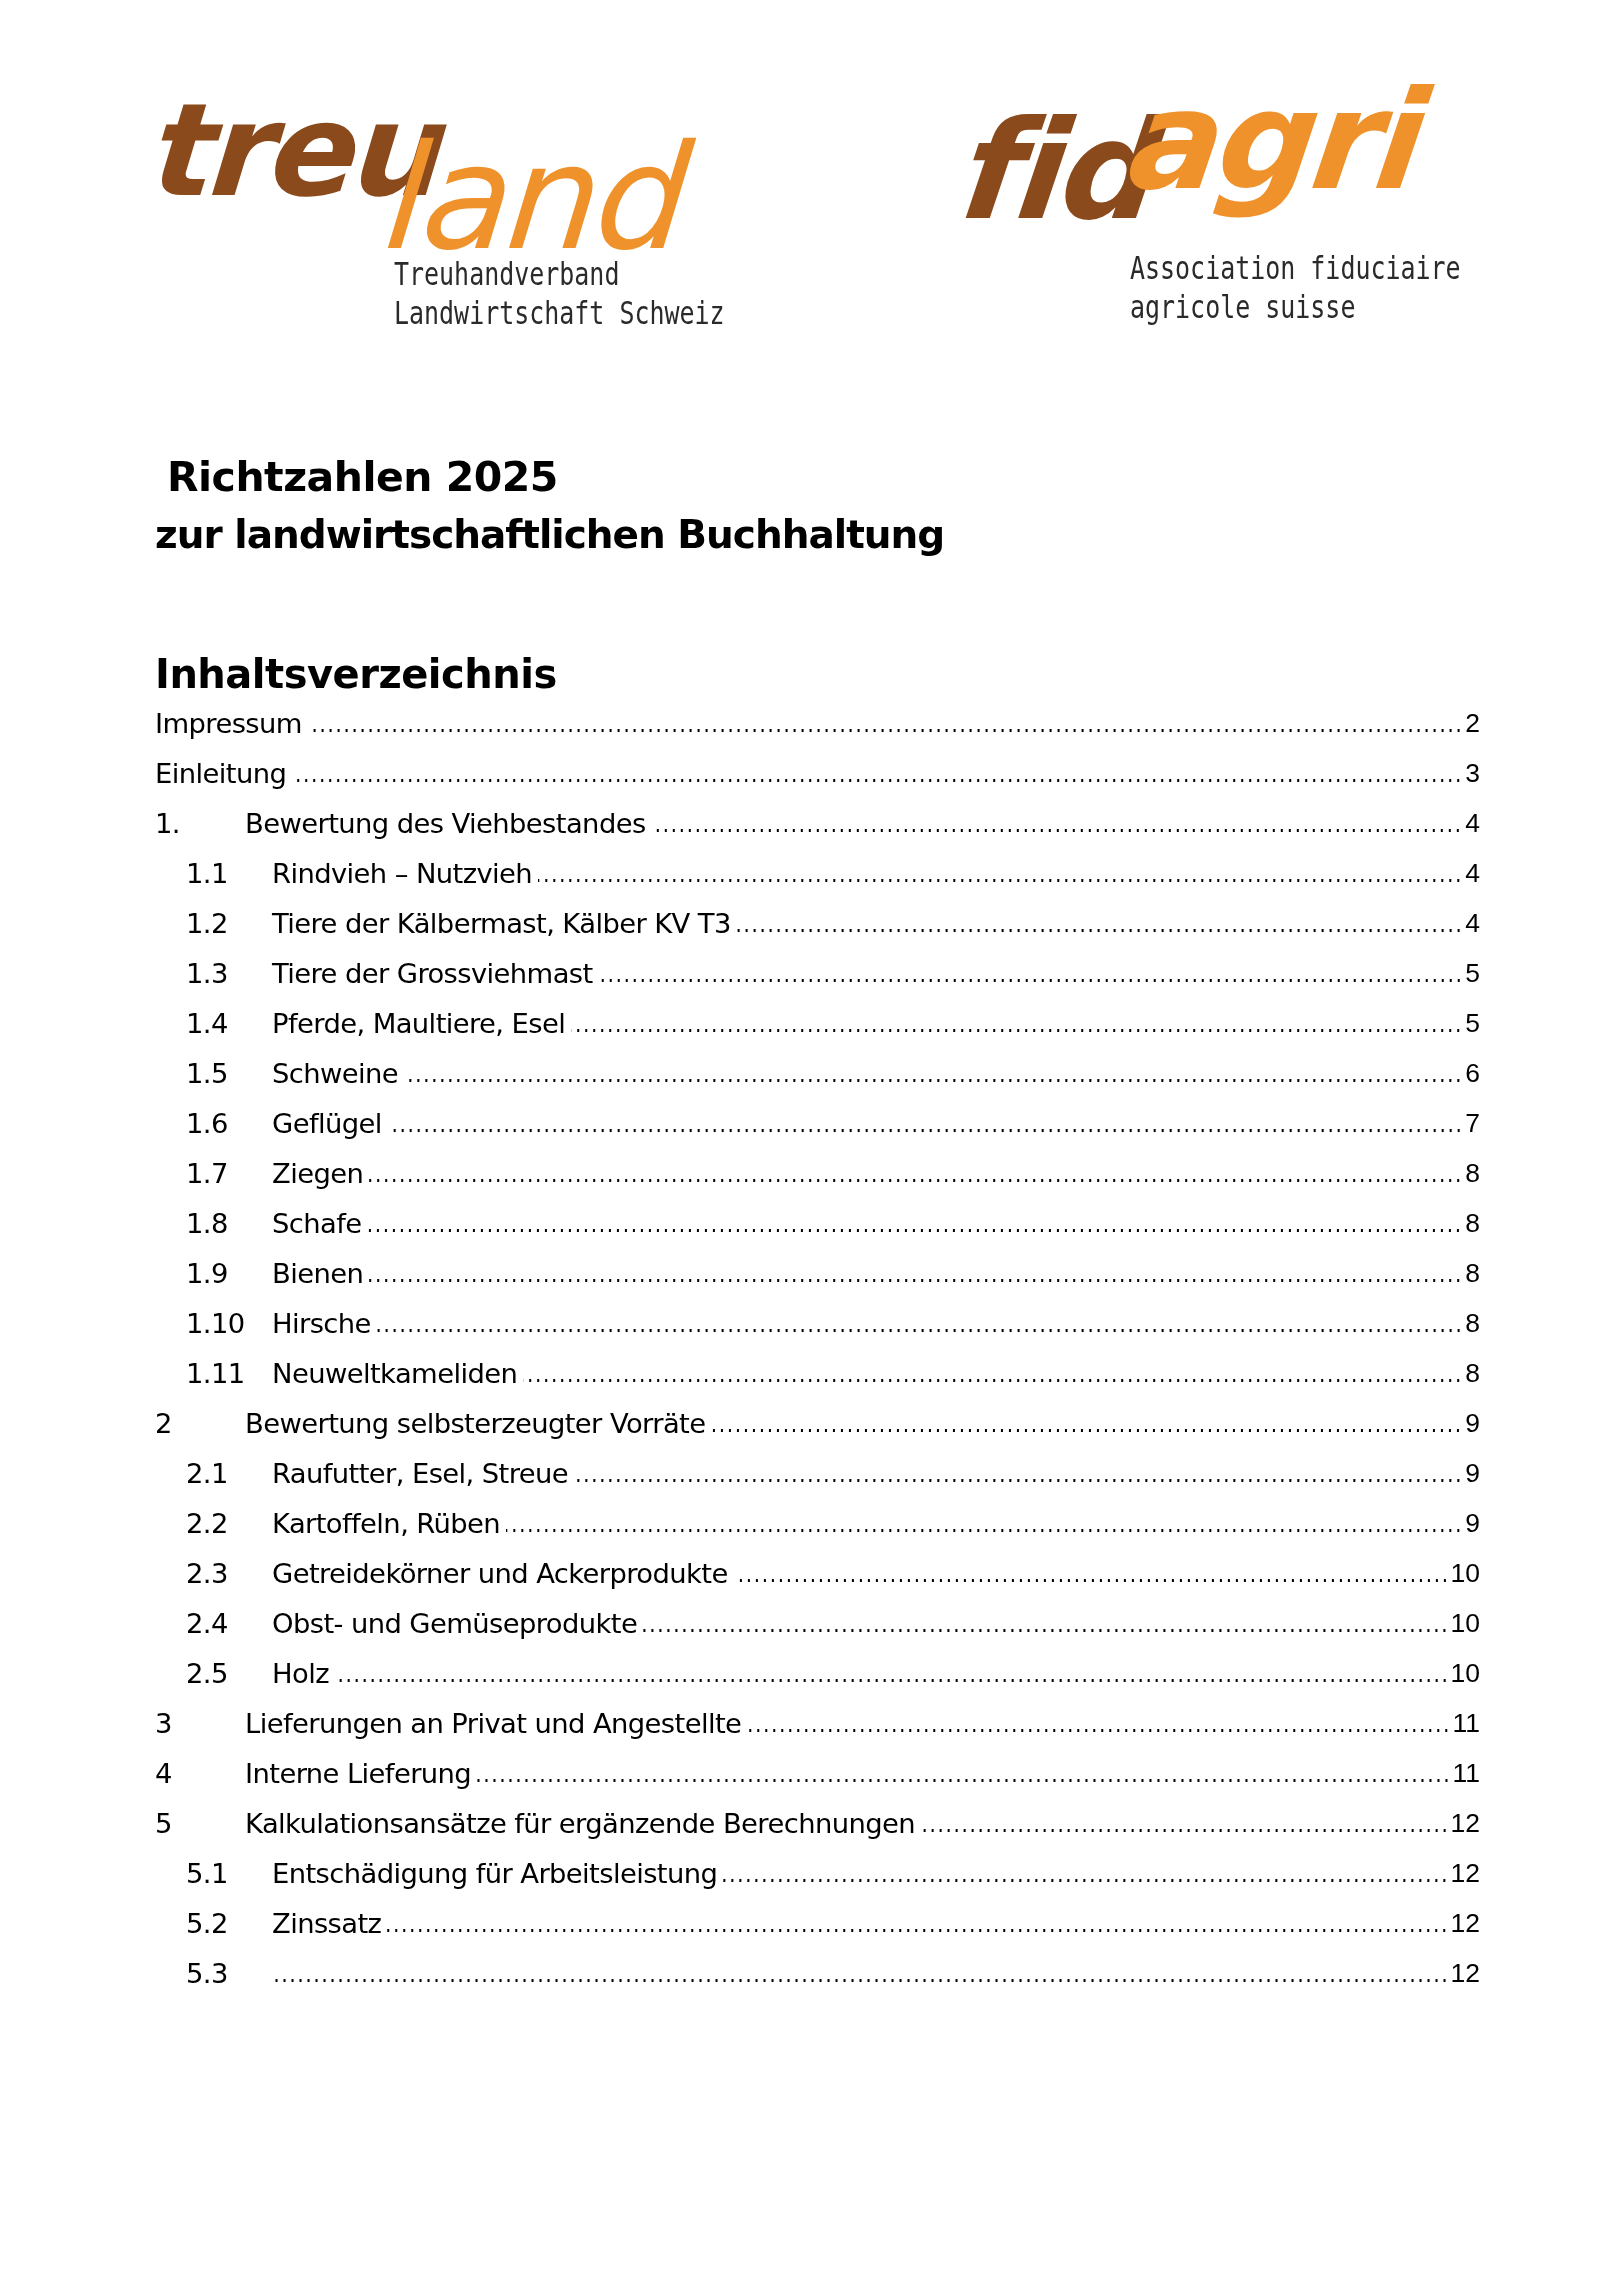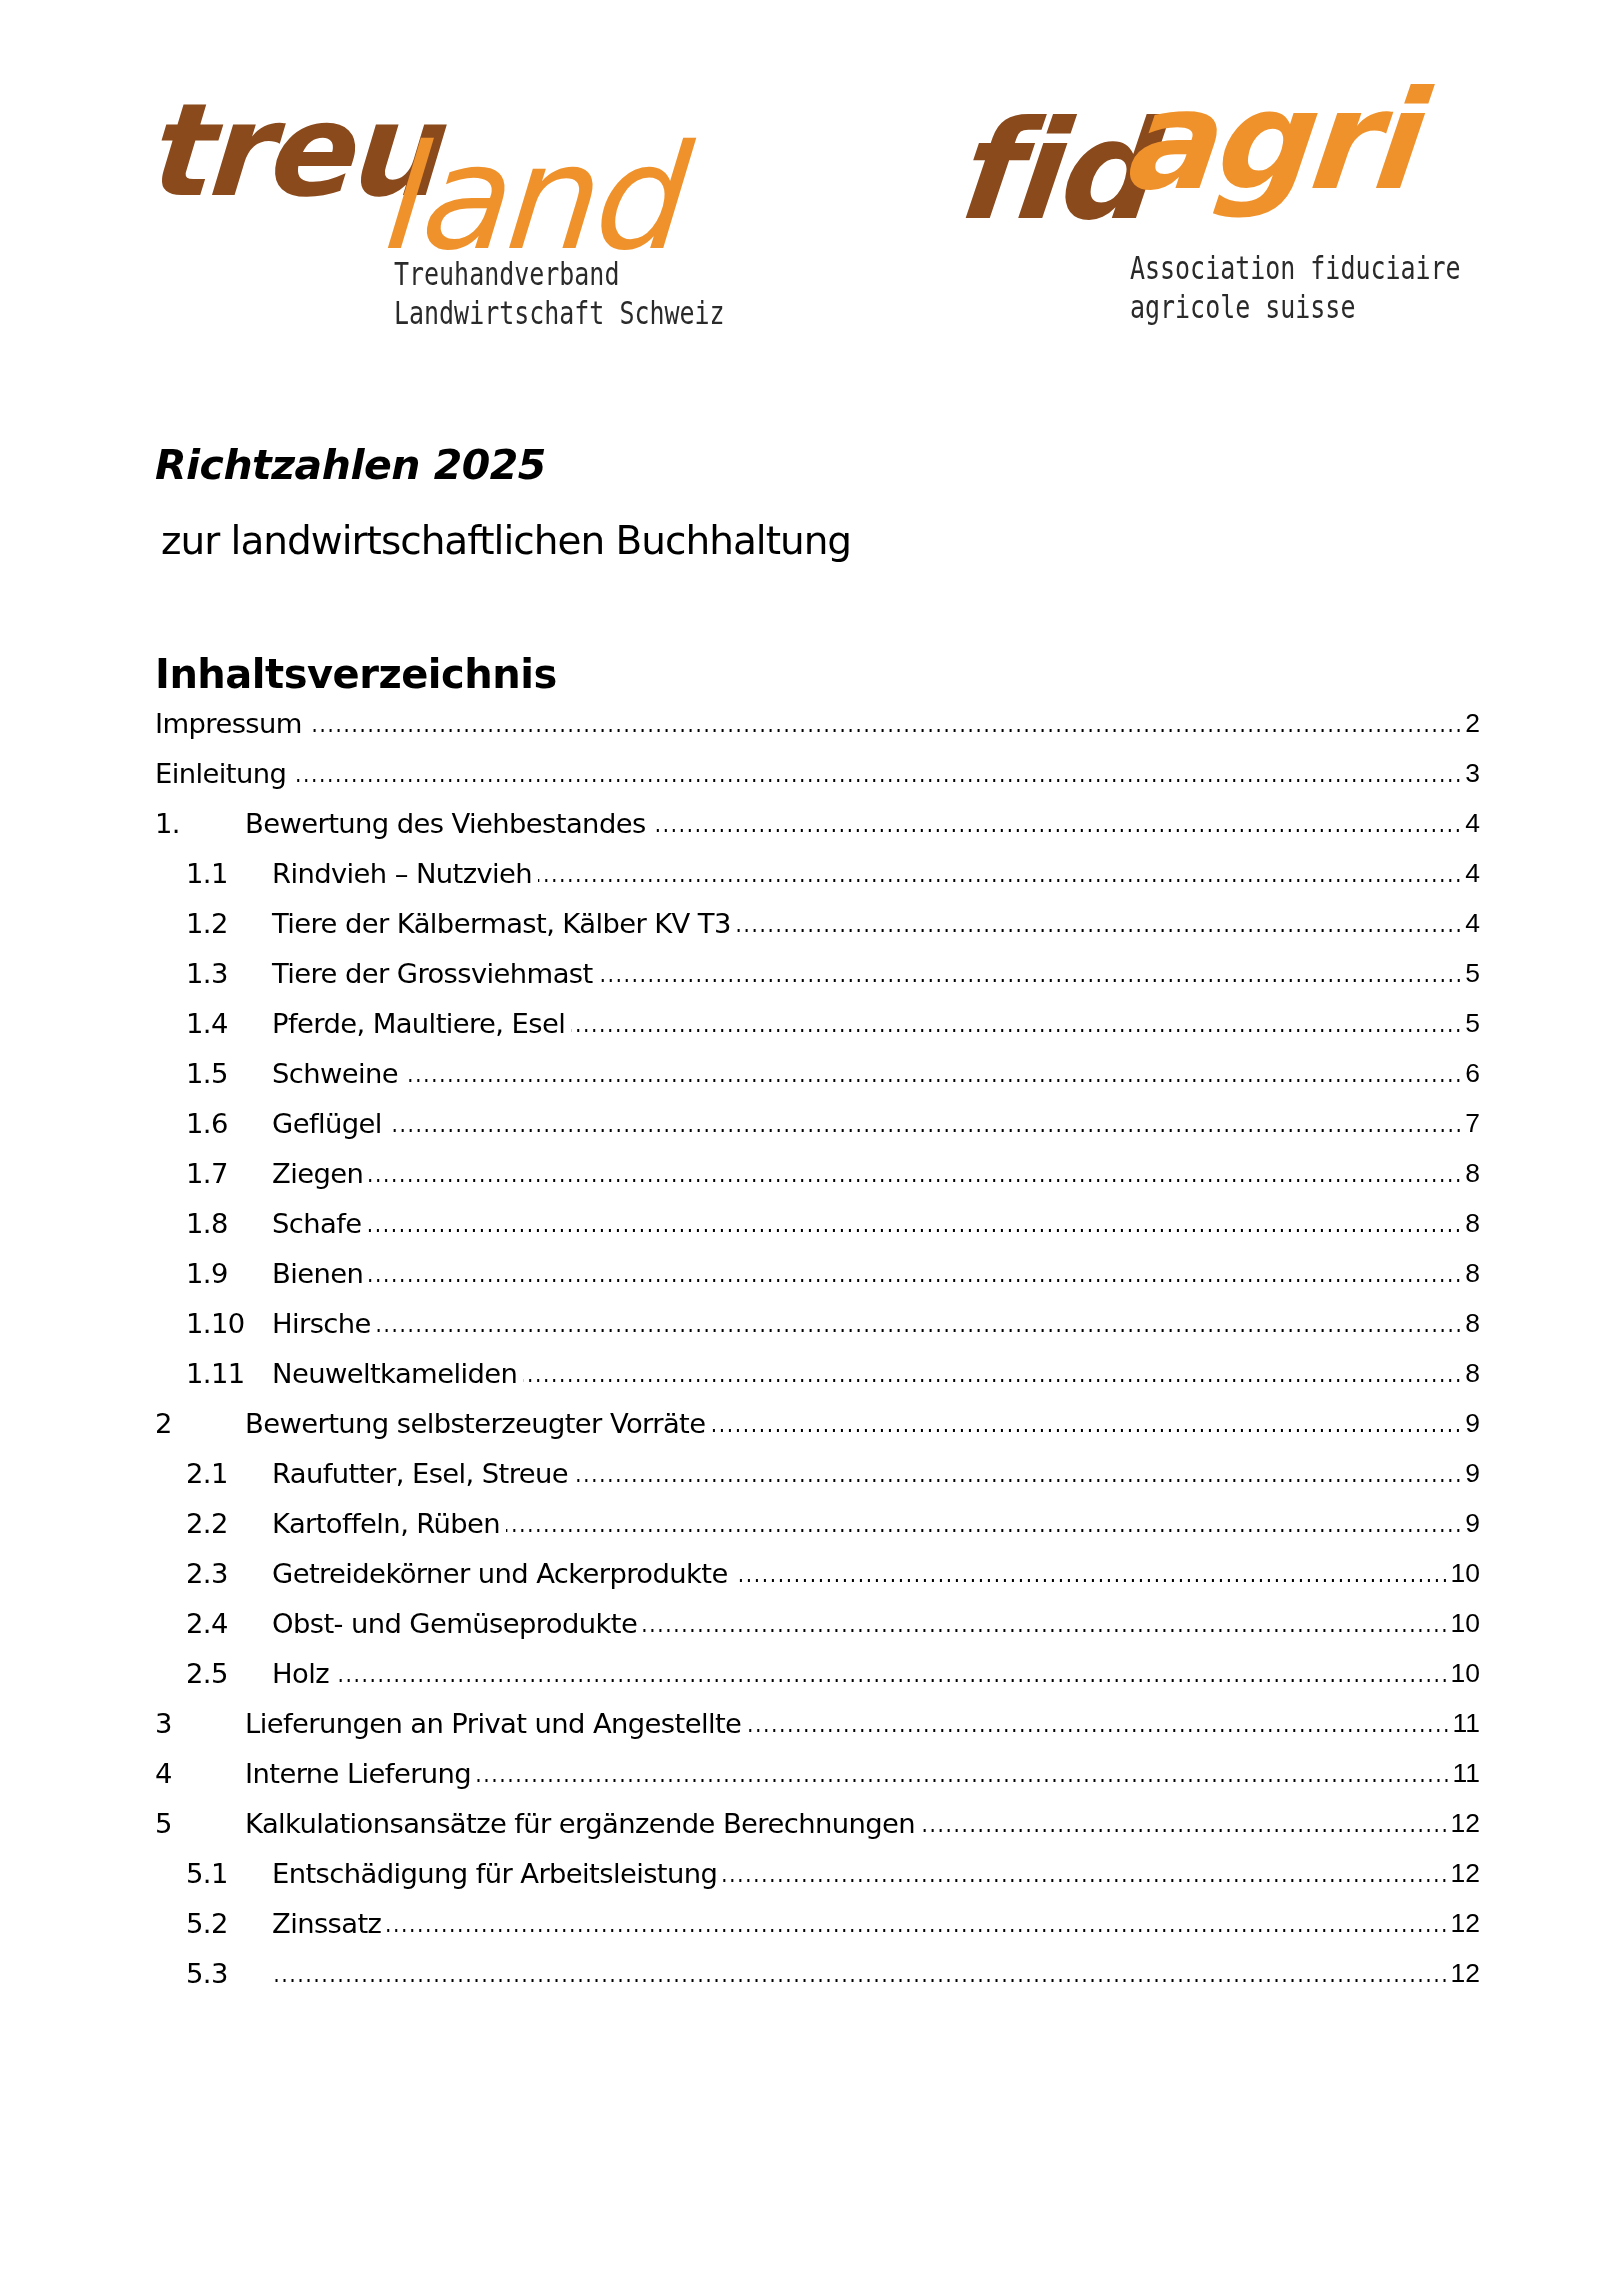--- a/index.html
+++ b/index.html
@@ -209,22 +209,22 @@
 
   <div class="logo logo-fidagri">
     <span class="wordmark-part wm-fid">fid</span>
     <span class="wordmark-part wm-agri">agri</span>
     <div class="tagline tagline-fidagri">
       <div>Association fiduciaire</div>
       <div>agricole suisse</div>
     </div>
   </div>
 
-  <h1 class="doc-title" style="margin:0;font-style:italic;">Richtzahlen 2025</h1>
-  <h2 class="doc-subtitle" style="margin:6px;font-weight:normal;">zur landwirtschaftlichen Buchhaltung</h2>
+  <h1 class="doc-title" style="margin:12px;">Richtzahlen 2025</h1>
+  <h2 class="doc-subtitle" style="margin:0;font-weight:bold;">zur landwirtschaftlichen Buchhaltung</h2>
 
   <h3 class="toc-heading" style="margin:0;">Inhaltsverzeichnis</h3>
   <ul class="toc-list" id="toc-list">
       <li class="toc-entry level-0">
         <span class="title">Impressum</span>
         <span class="leader"></span>
         <span class="page-num">2</span>
       </li>
       <li class="toc-entry level-0">
         <span class="title">Einleitung</span>

